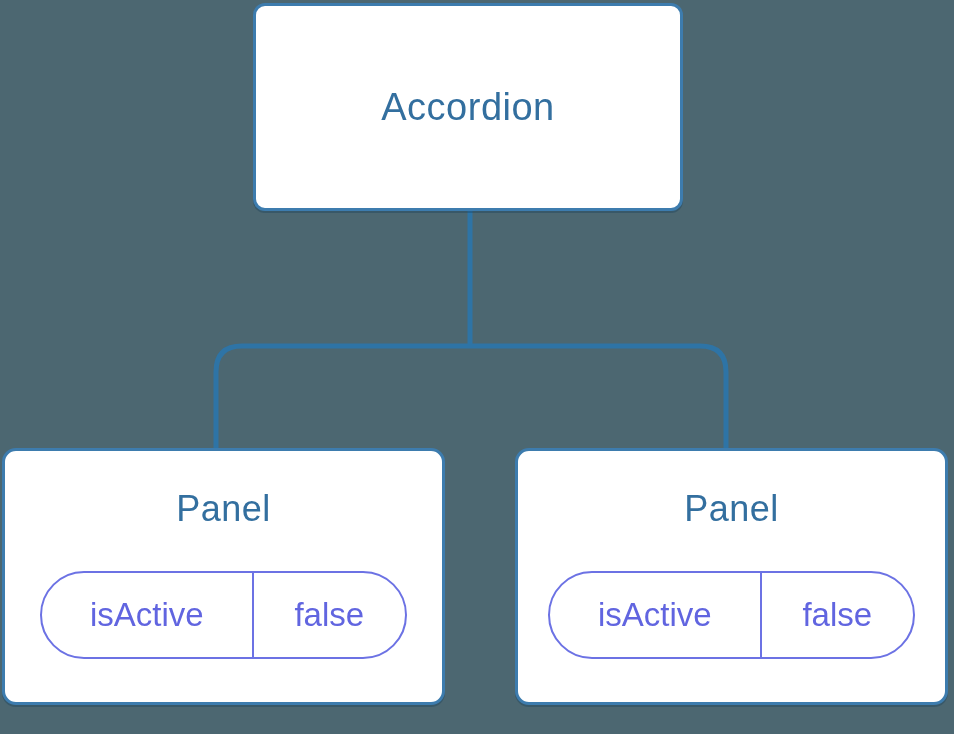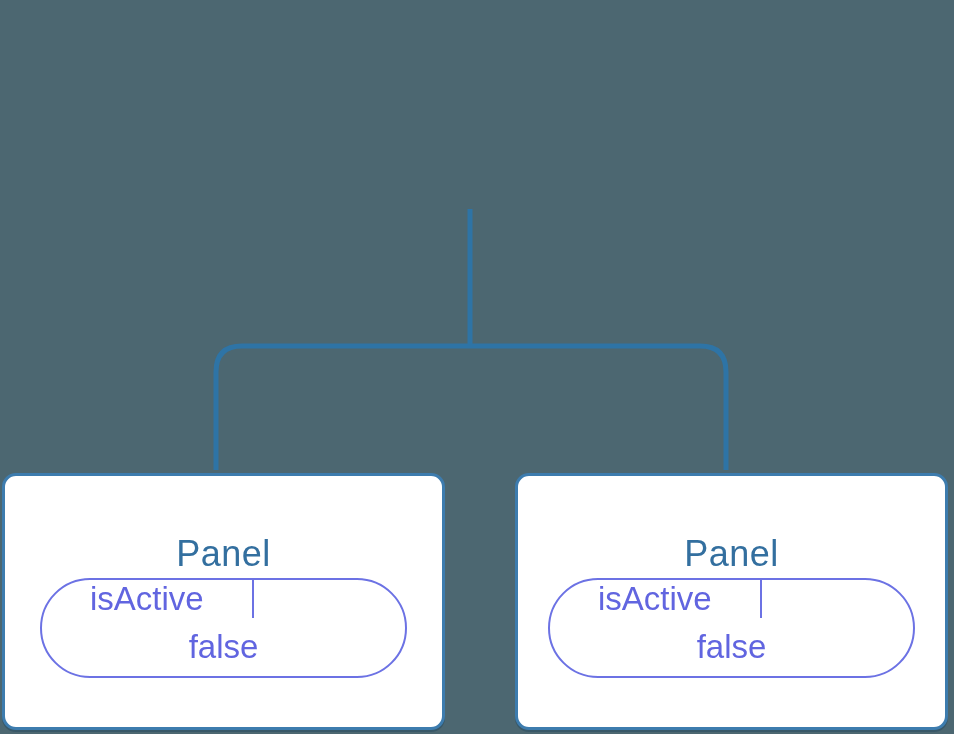--- a/index.html
+++ b/index.html
@@ -51,46 +51,46 @@
     width: 954px;
     height: 734px;
     pointer-events: none;
   }
   .connector-path {
     stroke: var(--connector);
     stroke-width: 5px;
     fill: none;
   }
   .child-node {
-    top: 473px;
+    top: 448px;
     height: 257px;
     border-radius: 14px;
     display: flex;
     flex-direction: column;
     align-items: center;
-    padding-top: 54px;
+    padding-top: 34px;
   }
   .child-node.left { left: 2px; width: 443px; }
   .child-node.right { left: 515px; width: 433px; }
   .child-label {
     font-size: 36px;
     font-weight: 500;
     letter-spacing: 0.5px;
     line-height: 48px;
     color: var(--heading-text);
   }
   .state-pill {
+    margin-top: 38px;
     width: 367px;
-    height: 100px;
+    height: 88px;
     border: 2px solid var(--pill-border);
     border-radius: 50px;
     display: flex;
     overflow: hidden;
     background: var(--box-fill);
-    flex-direction: column;
   }
   .state-key {
     width: 58.3%;
     display: flex;
     align-items: center;
     justify-content: center;
     border-right: 2px solid var(--pill-border);
     font-size: 33px;
     color: var(--pill-text);
   }
@@ -107,20 +107,23 @@
 </head>
 <body>
 
 <div class="canvas">
 
   <svg class="connector-svg" viewBox="0 0 954 734" aria-hidden="true">
     <path class="connector-path" d="M470 209 L470 348"></path>
     <path class="connector-path" d="M216 470 L216 372 Q216 346 242 346 L700 346 Q726 346 726 372 L726 470"></path>
   </svg>
 
+  <div class="node root-node">
+    <span class="root-label">Accordion</span>
+  </div>
 
   <div class="node child-node left">
     <span class="child-label">Panel</span>
     <div class="state-pill">
       <span class="state-key">isActive</span>
       <span class="state-value">false</span>
     </div>
   </div>
 
   <div class="node child-node right">

